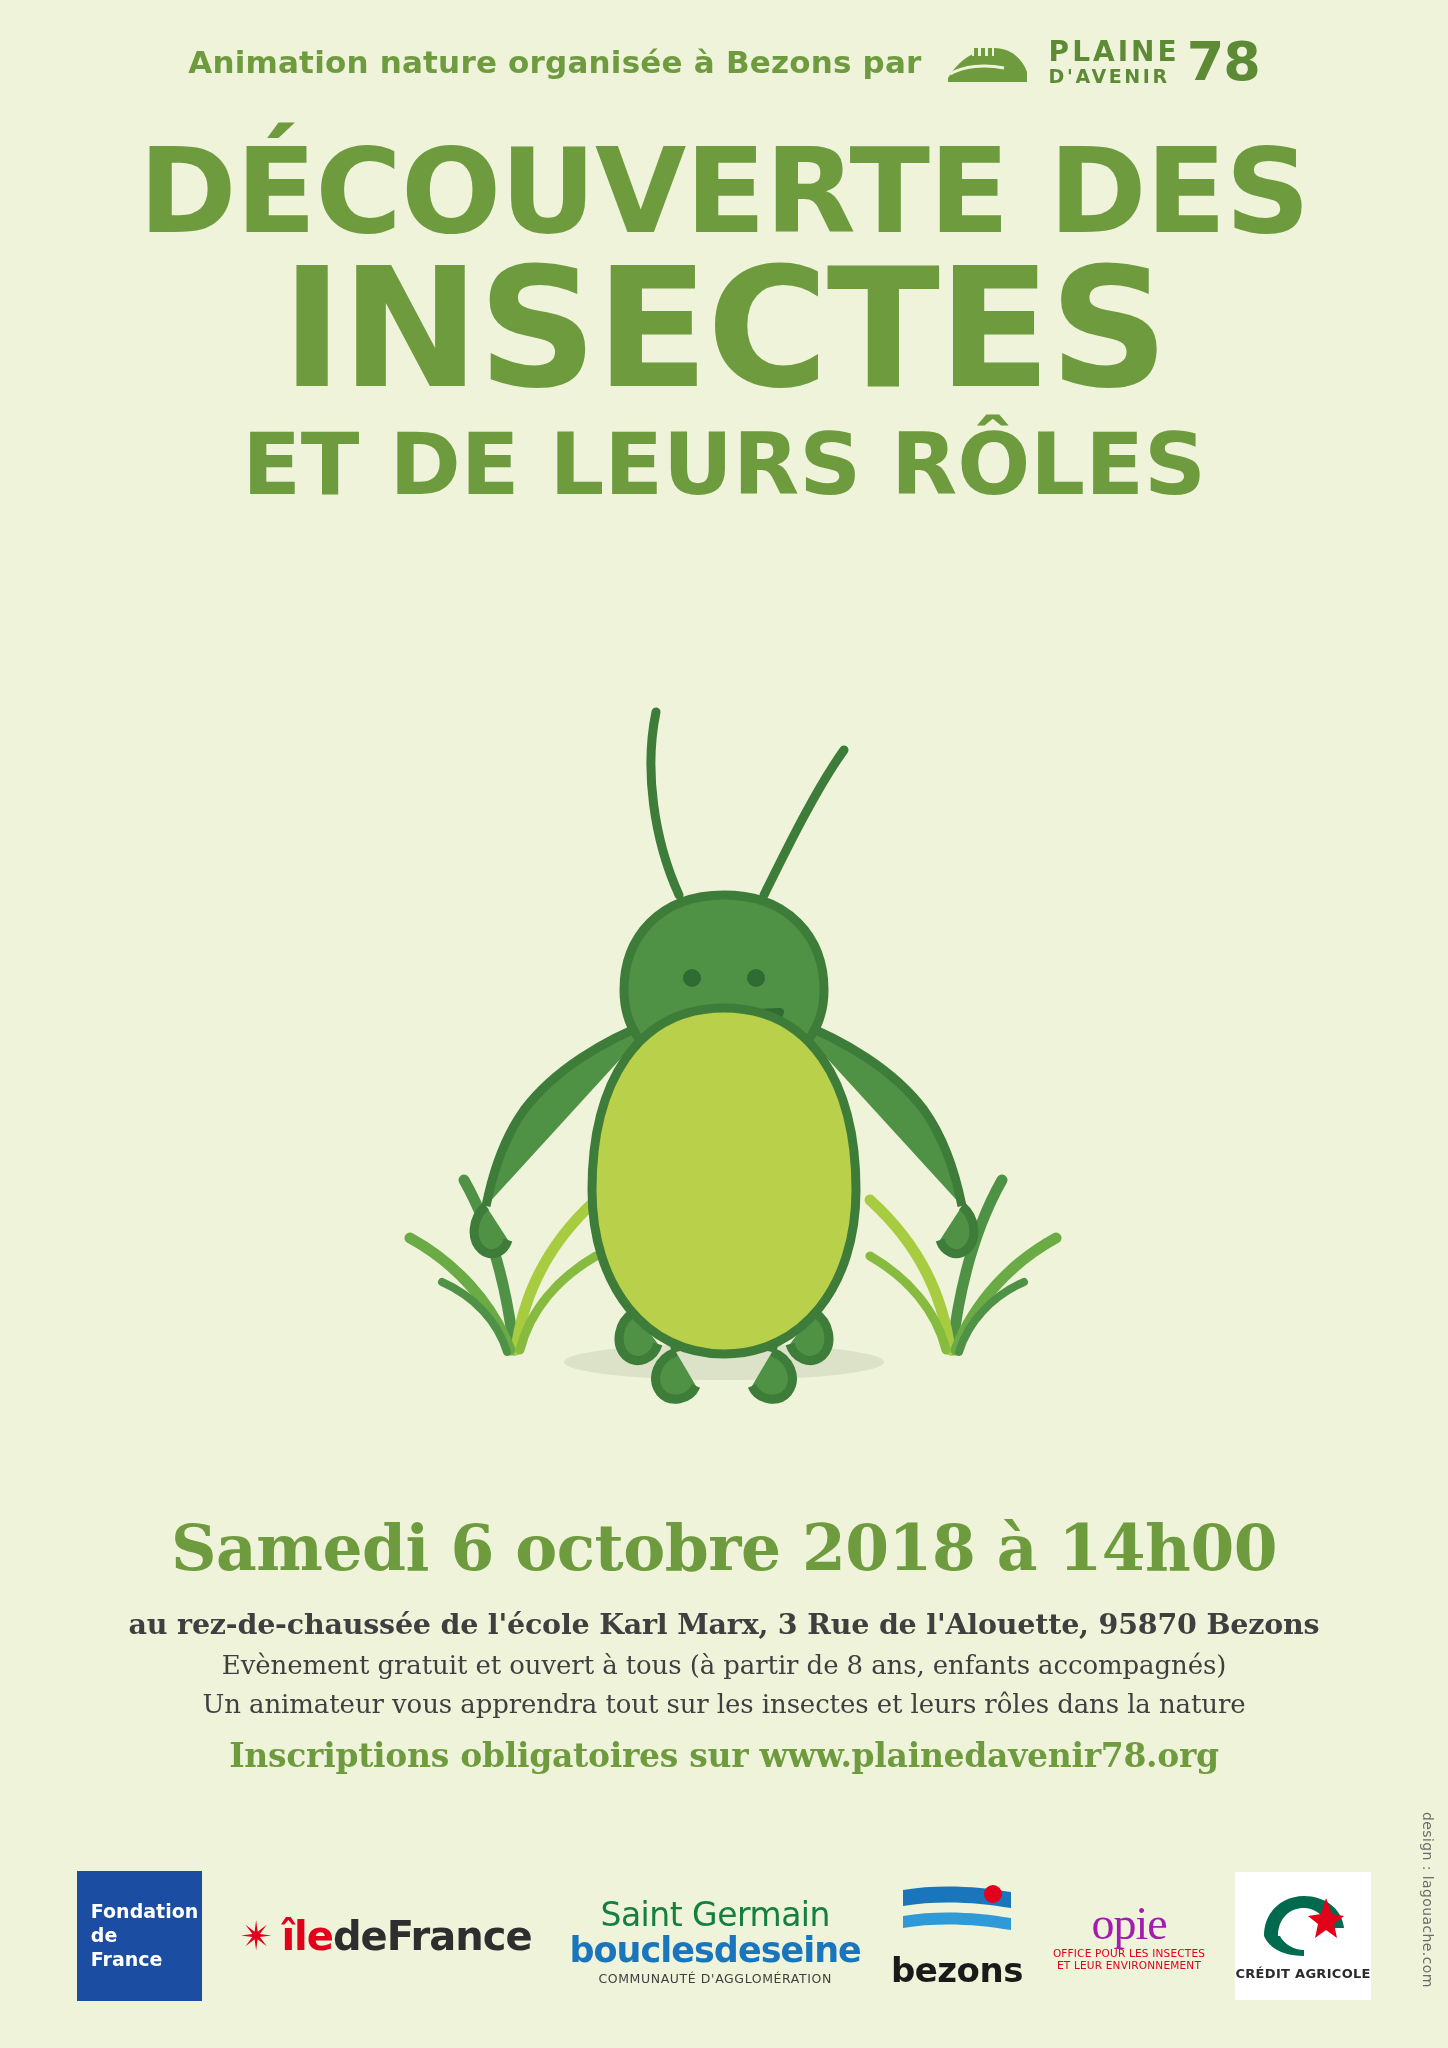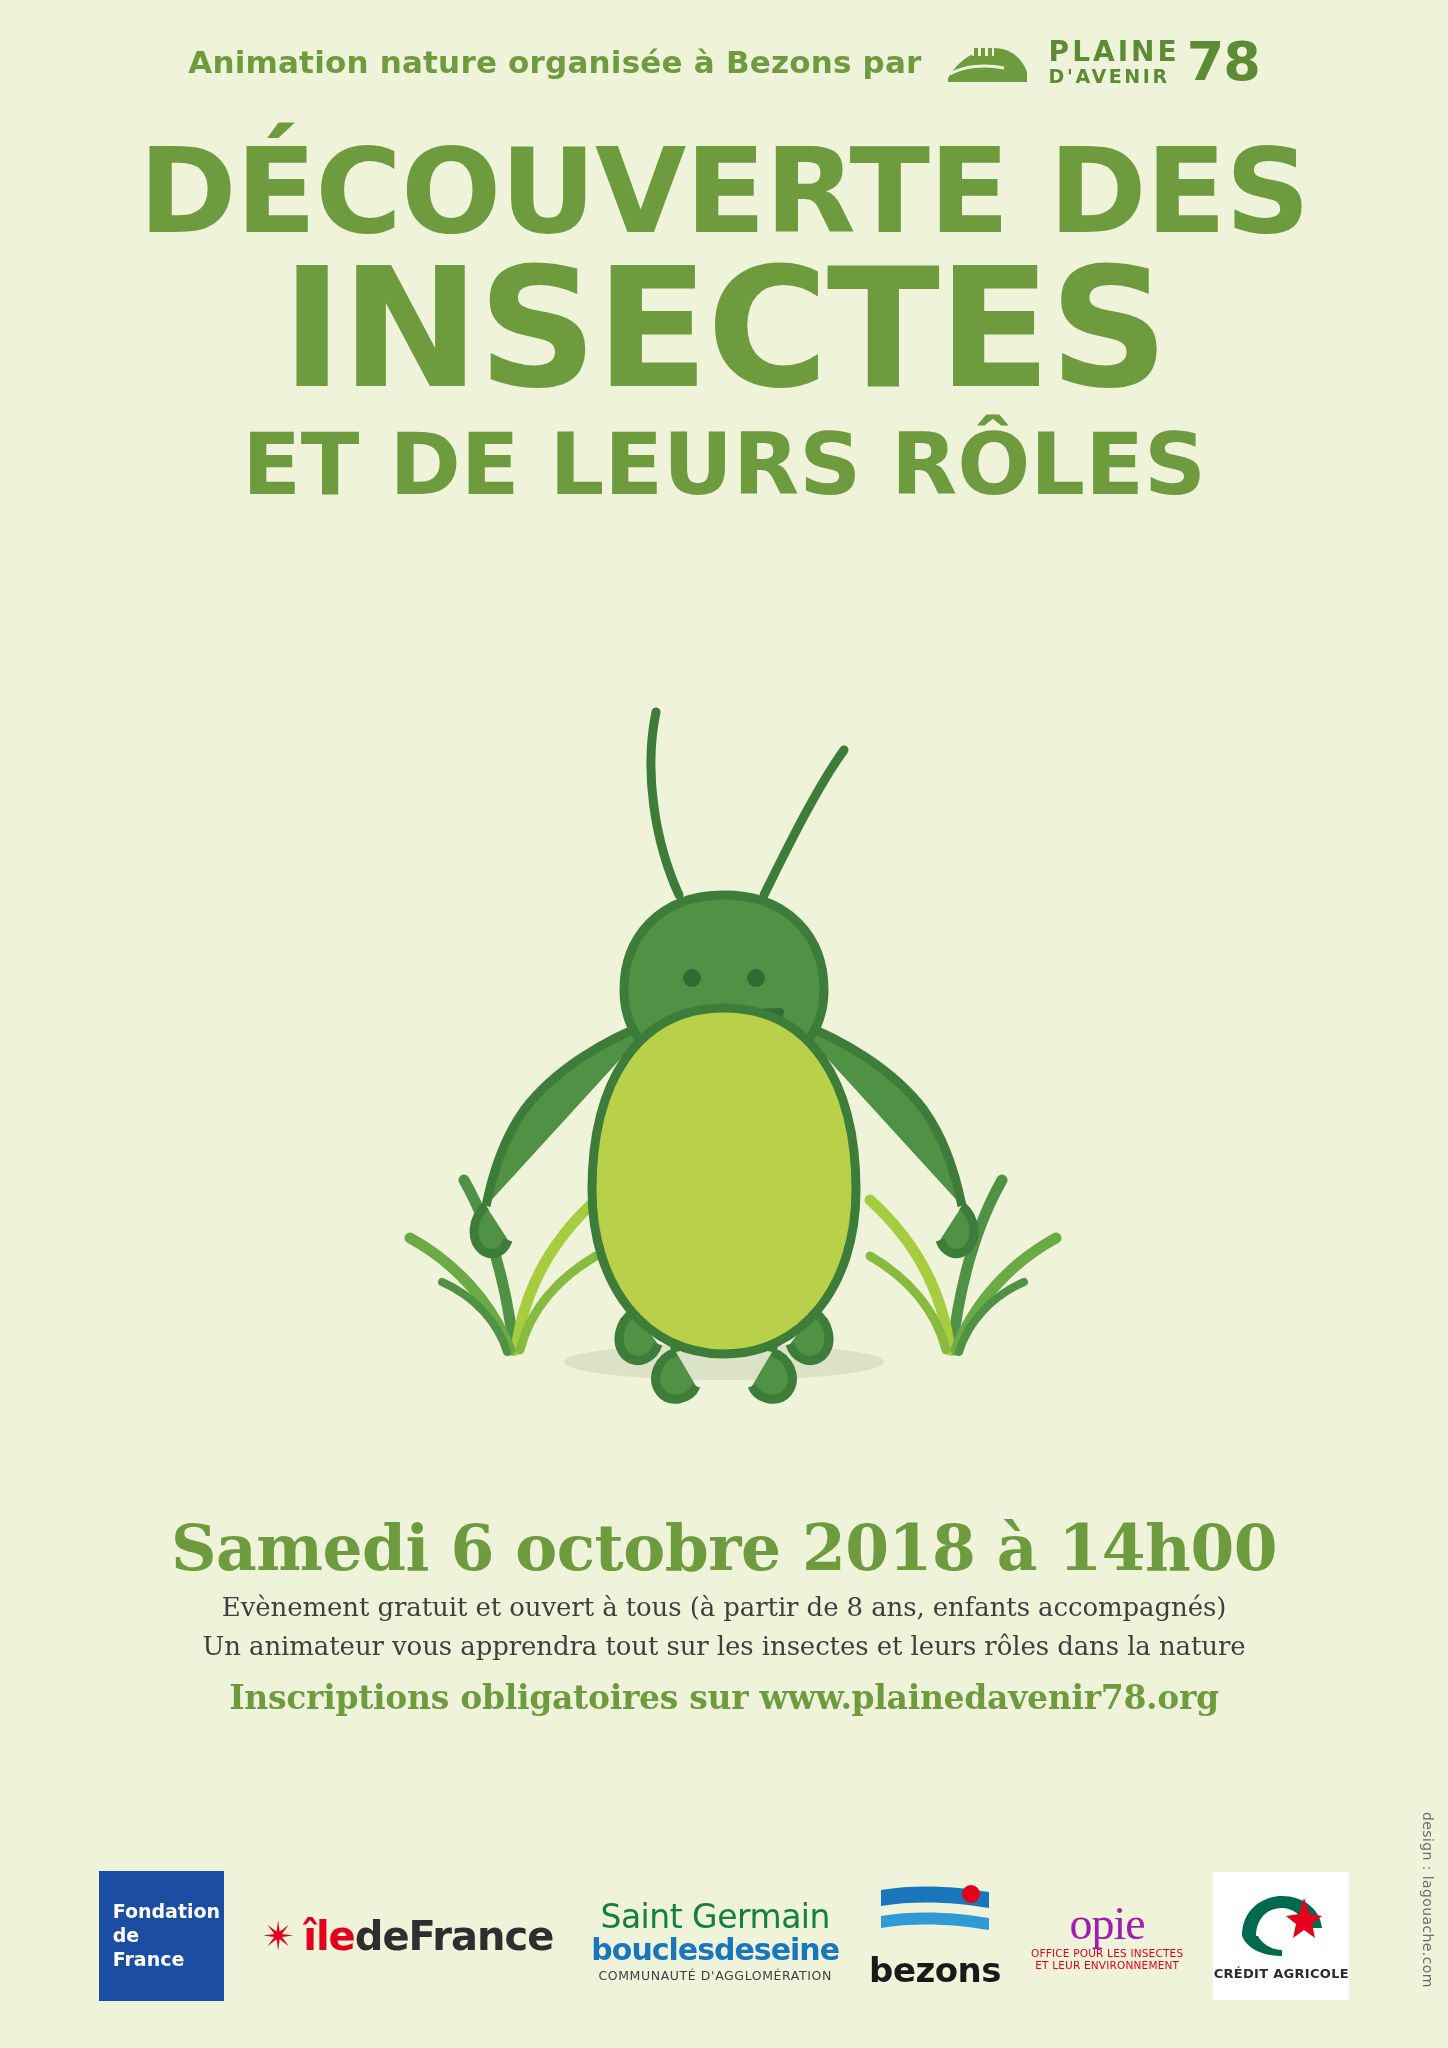--- a/index.html
+++ b/index.html
@@ -226,21 +226,21 @@
     font-weight: 800;
     font-size: 40px;
     color: #2e2e2e;
     letter-spacing: -1px;
   }
   .idf-text .red { color: #e2001a; }
 
   
   .sg { text-align: center; font-family: "DejaVu Sans", sans-serif; }
   .sg-l1 { font-size: 33px; color: #15803d; font-weight: 400; letter-spacing: -0.5px; margin-top: 8px; }
-  .sg-l2 { font-size: 30px; color: #1a76bc; font-weight: 700; letter-spacing: -1px; margin-top: -4px;}
+  .sg-l2 { font-size: 35px; color: #1a76bc; font-weight: 700; letter-spacing: -1px; margin-top: -4px;}
   .sg-l3 { font-size: 12.5px; color: #3f3f3f; letter-spacing: 0.6px; margin-top: 1px;}
 
   
   .bz { text-align: center; font-family: "DejaVu Sans", sans-serif; }
   .bz-text {
     font-size: 34px;
     font-weight: 800;
     color: #1a1a1a;
     letter-spacing: -0.5px;
     margin-top: 2px;
@@ -371,20 +371,21 @@
 
       <path d="M468 326 C486 364, 542 364, 556 322 Z" fill="#ffffff" stroke="#2f6b33" stroke-width="8" stroke-linejoin="round"></path>
       <path d="M528 330 C534 352, 546 352, 554 330" fill="#2f6b33"></path>
 
       <path d="M500 318 C586 318, 632 392, 632 500 C632 596, 578 664, 500 664 C422 664, 368 596, 368 500 C368 392, 414 318, 500 318 Z" fill="#b9d04a" stroke="#3e7c39" stroke-width="9"></path>
     </svg>
   </div>
 
   <div class="info">
     <div class="date-line">Samedi 6 octobre 2018 à 14h00</div>
+    <div class="addr-line">au rez-de-chaussée de l'école Karl Marx, 3 Rue de l'Alouette, 95870 Bezons</div>
     <div class="sub-line">Evènement gratuit et ouvert à tous (à partir de 8 ans, enfants accompagnés)</div>
     <div class="sub-line">Un animateur vous apprendra tout sur les insectes et leurs rôles dans la nature</div>
     <div class="register-line">Inscriptions obligatoires sur www.plainedavenir78.org</div>
   </div>
 
   <div class="credit">design : lagouache.com</div>
 
   <div class="logos">
 
     <div class="logo">

